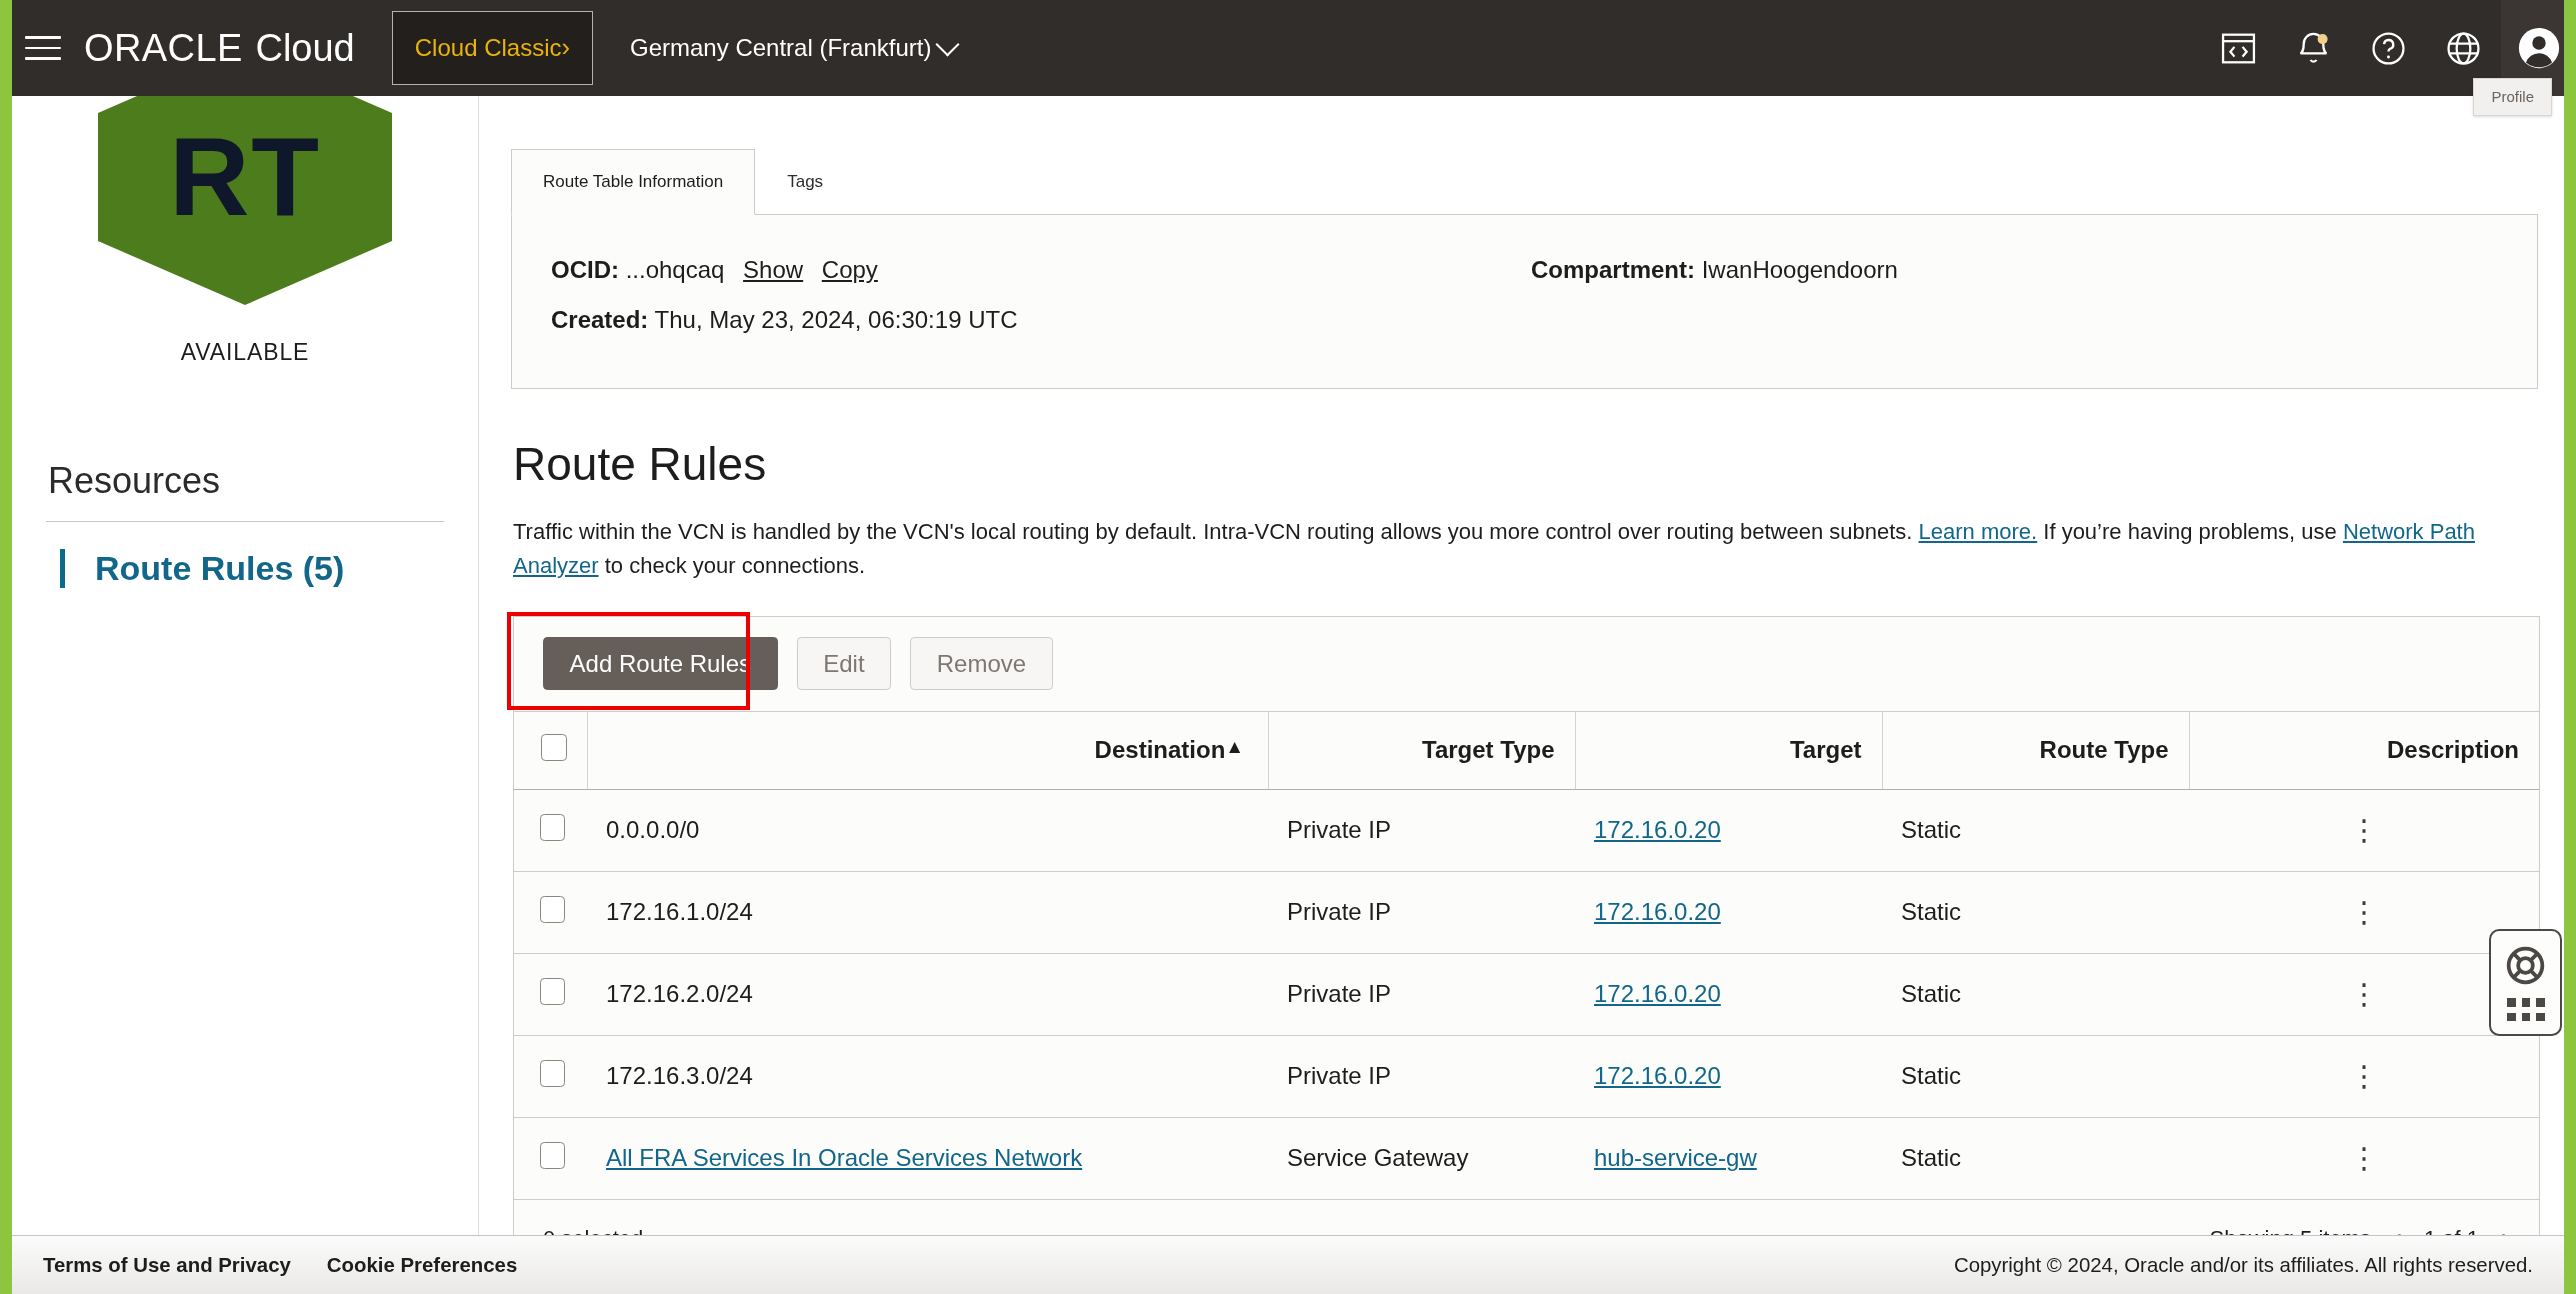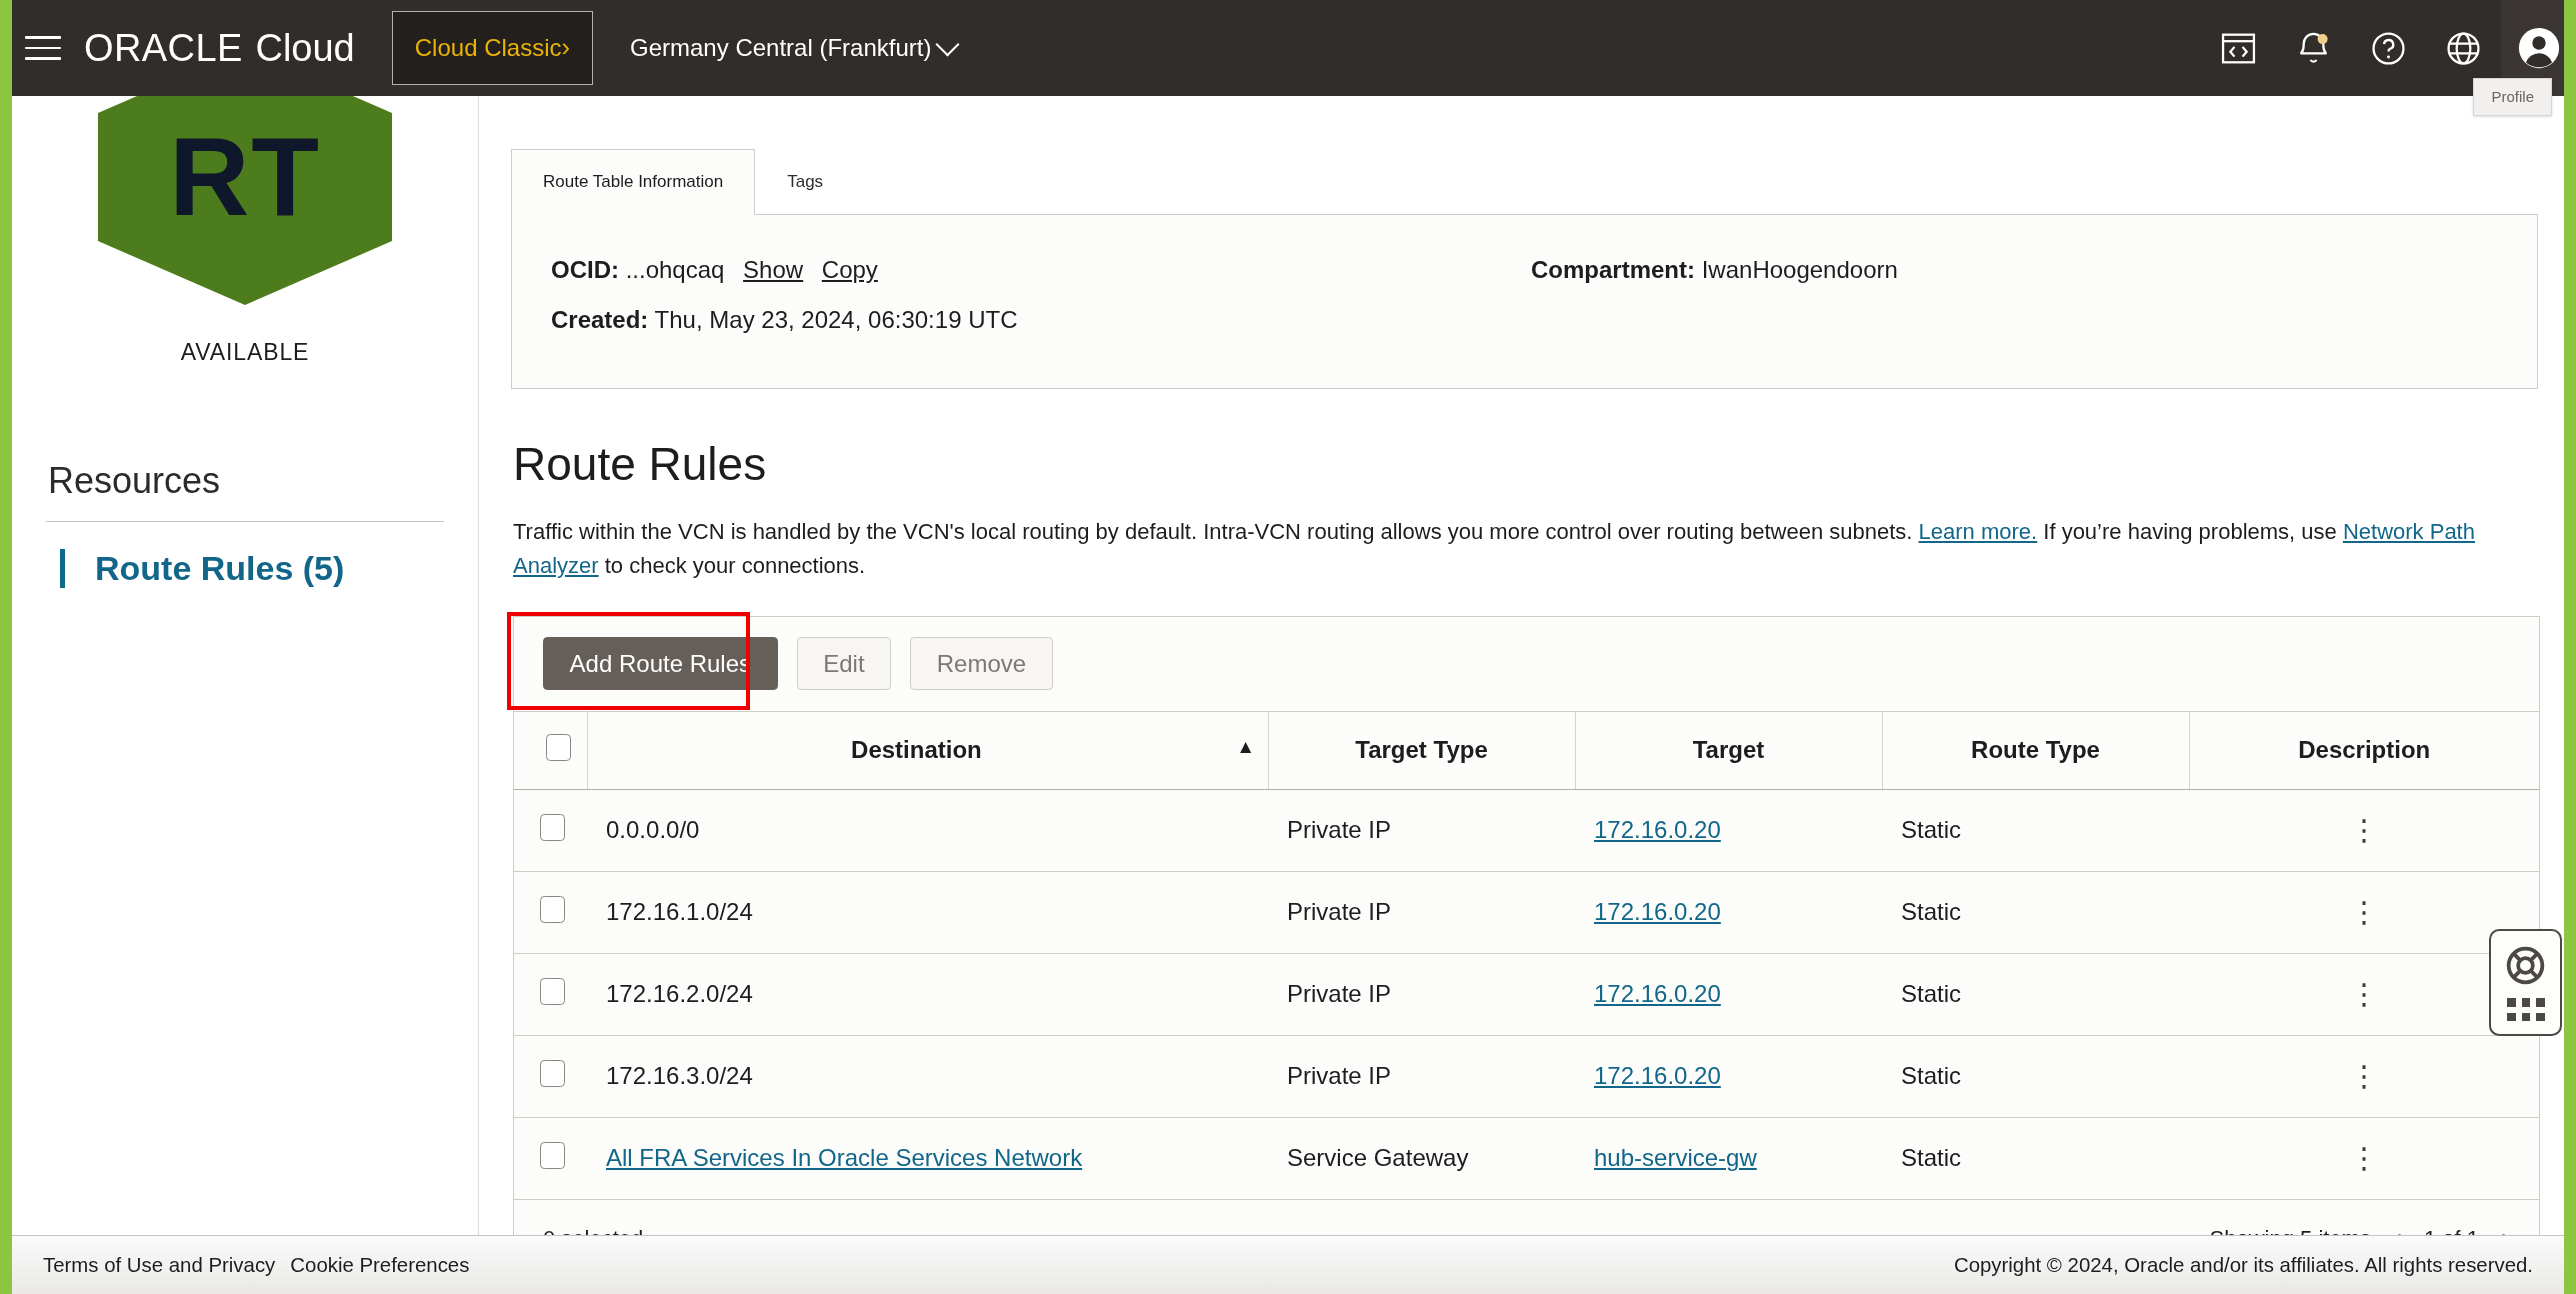--- a/index.html
+++ b/index.html
@@ -200,22 +200,22 @@
     width: 243px; height: 98px;
     border: 4.3px solid #ee0000; z-index: 20; pointer-events: none;
   }
 
   table.rr { width: 100%; border-collapse: collapse; }
   table.rr th {
     background: #fcfcfa;
     border-top: 0.9px solid #cfcbc6;
     border-bottom: 1.7px solid #b3aea9;
     border-right: 0.9px solid #d6d2ce;
-    text-align: center; font-size: 24px; font-weight: 700; color: #1d1d1d;
-    padding: 22px 9px; height: 75px;
+    text-align: right; font-size: 24px; font-weight: 700; color: #1d1d1d;
+    padding: 22px 20px; height: 75px;
   }
   table.rr th.chk-col { width: 73px; border-right: 0.9px solid #d6d2ce; padding-left: 25.6px; }
   table.rr th:last-child { border-right: none; }
   table.rr td {
     border-bottom: 0.9px solid #cfcbc6;
     font-size: 24px; color: #1d1d1d;
     padding: 24px 19px; height: 73px; vertical-align: middle;
   }
   table.rr td.chk-col { padding-left: 25.6px; }
   .chkbox {
@@ -249,21 +249,21 @@
 
   
   .footer {
     position: absolute; left: 12px; bottom: 0;
     width: 2552px; height: 60px;
     background: linear-gradient(#fbfbfb, #e9e8e6);
     border-top: 0.9px solid #c8c4c0;
     display: flex; align-items: center; padding: 0 31px;
     font-size: 20.4px; color: #1d1d1d;
   }
-  .footer .flinks { display: flex; gap: 15px; }
+  .footer .flinks { display: flex; gap: 36px; font-weight: bold; }
   .footer .flink { cursor: pointer; }
   .footer .copy { margin-left: auto; }
 </style>
 </head>
 <body>
 
 <div class="green-rail"></div>
 <div class="green-rail-right"></div>
 
 <div class="topbar">

